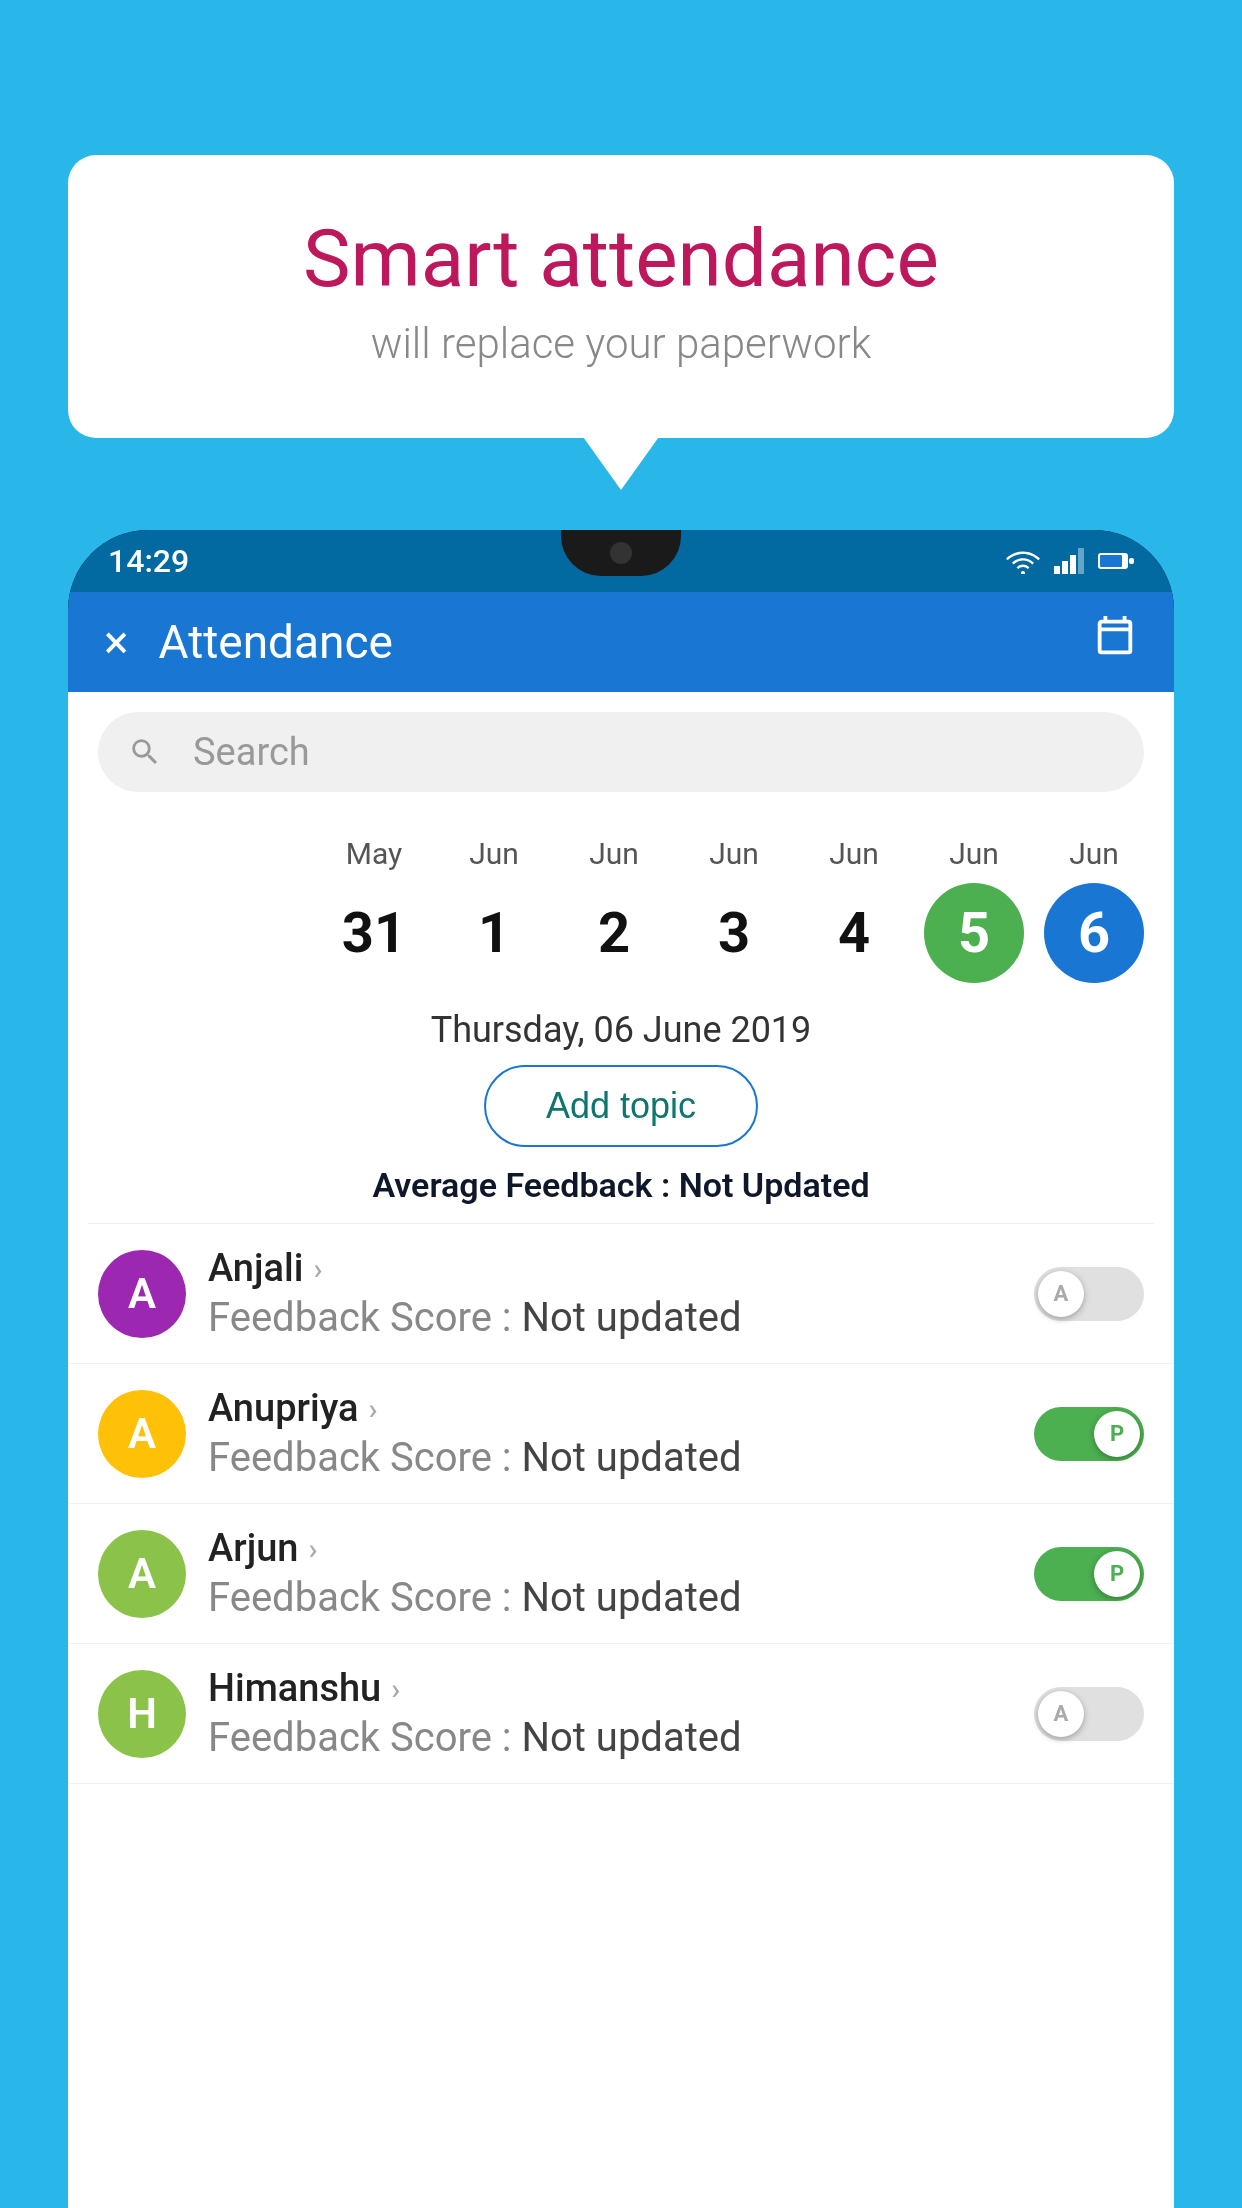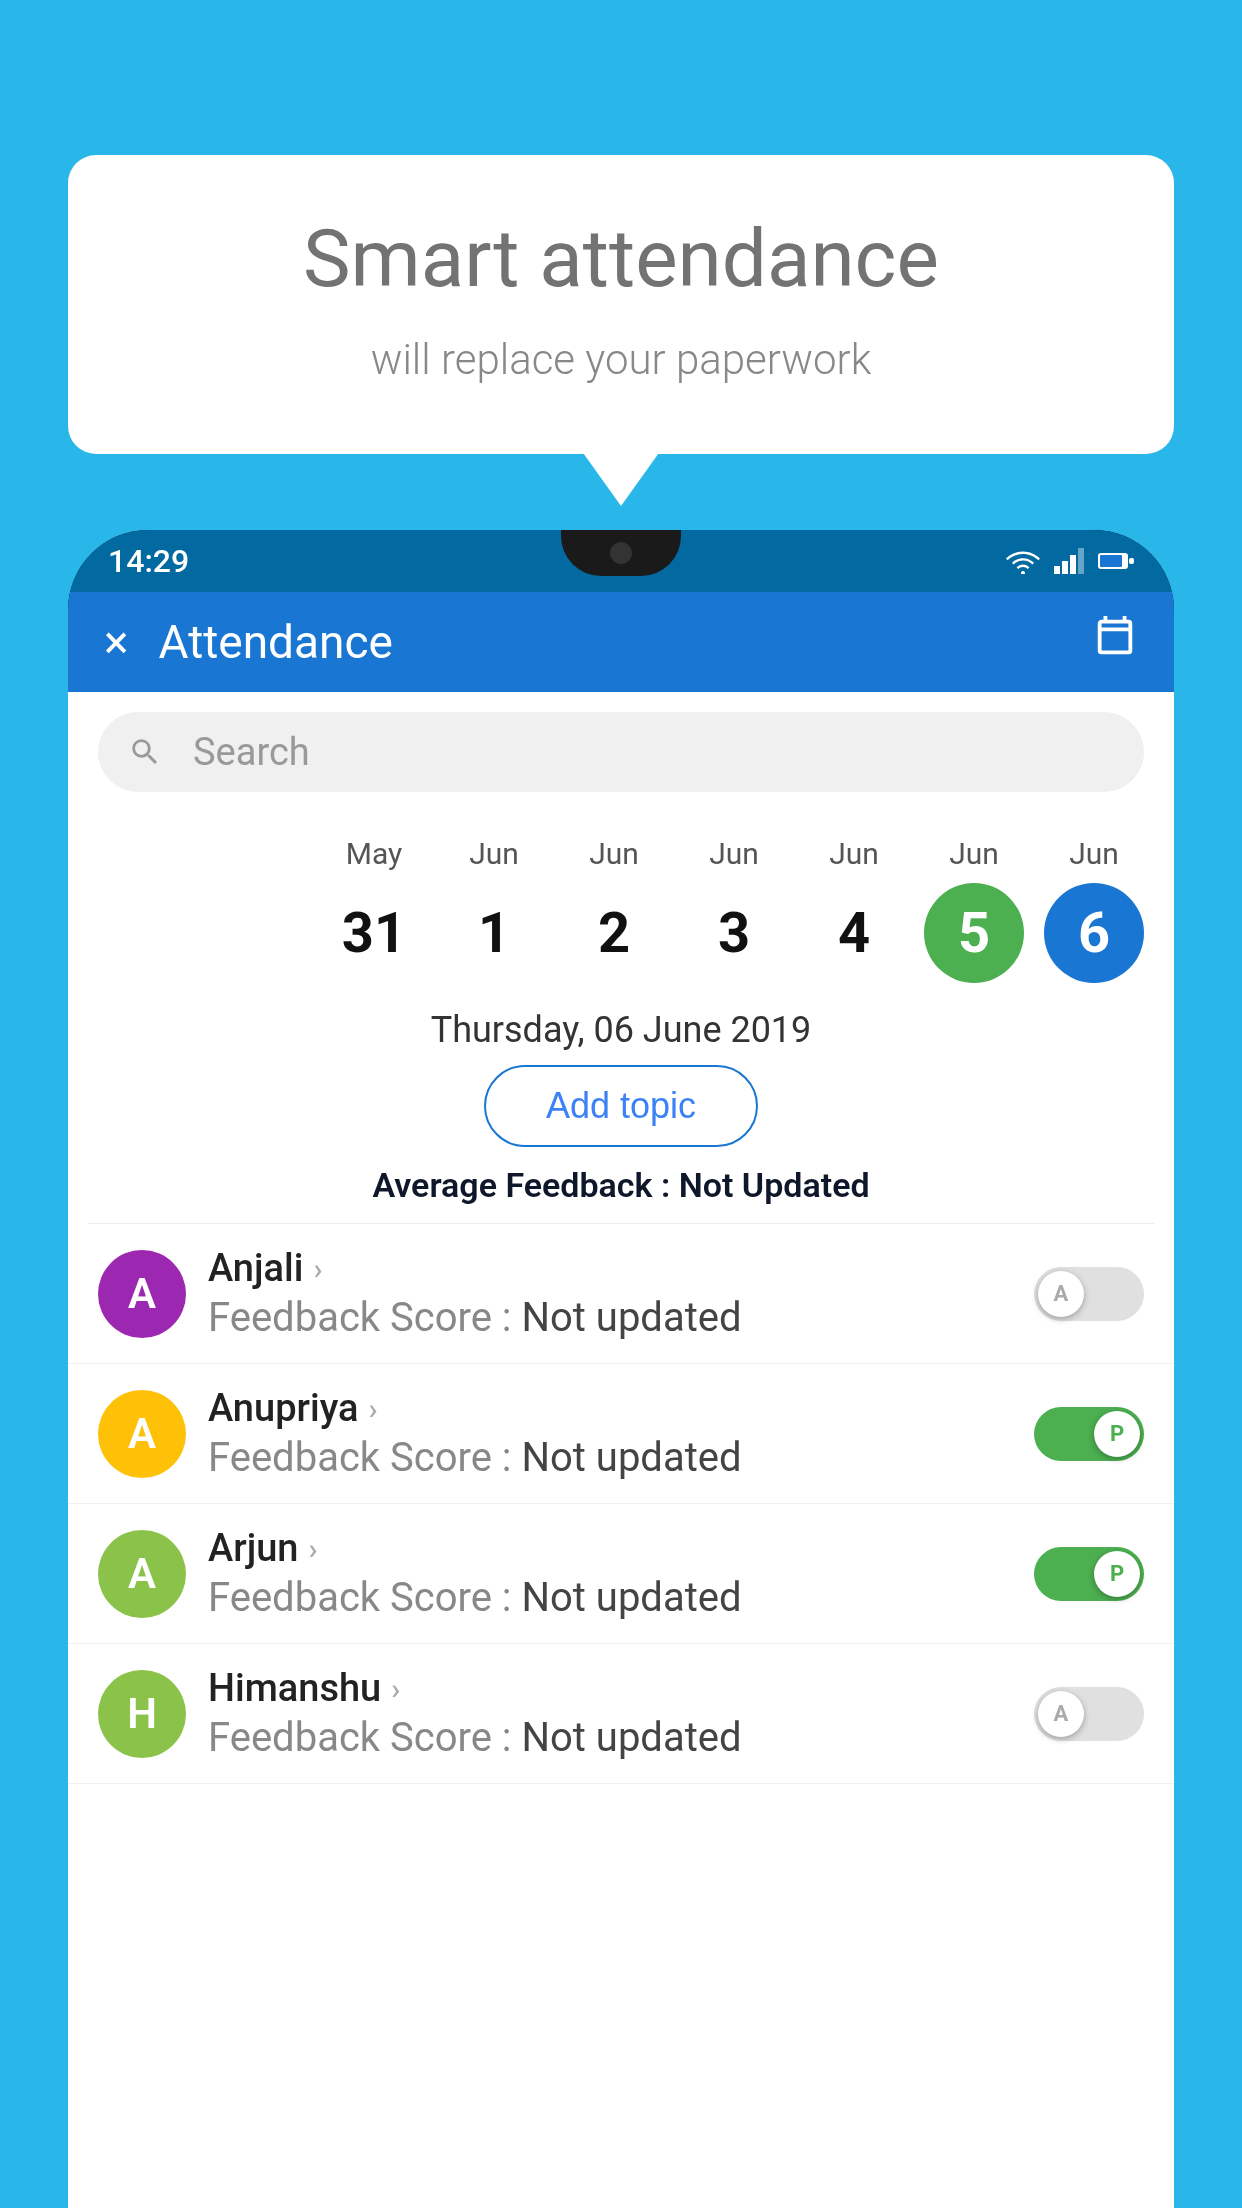--- a/index.html
+++ b/index.html
@@ -32,25 +32,25 @@
       bottom: -52px;
       left: 50%;
       transform: translateX(-50%);
       width: 0;
       height: 0;
       border-left: 40px solid transparent;
       border-right: 40px solid transparent;
       border-top: 56px solid white;
     }
     .bubble-title {
-      color: #737373;
+      color: #be185d;
       font-size: 80px;
       font-weight: 400;
       line-height: 1.1;
-      margin-bottom: 32px;
+      margin-bottom: 16px;
     }
     .bubble-subtitle {
       color: #888;
       font-size: 42px;
       font-weight: 300;
     }
 
     
     .phone-container {
       position: absolute;
@@ -209,21 +209,21 @@
     }
 
     
     .add-topic-btn {
       display: flex;
       justify-content: center;
       margin: 0 0 18px;
     }
     .add-topic-btn button {
       border: 2px solid #1976d2;
-      color: #3b82f6;
+      color: #0f766e;
       background: white;
       border-radius: 50px;
       padding: 18px 60px;
       font-size: 36px;
       cursor: pointer;
     }
 
     
     .avg-feedback {
       text-align: center;

